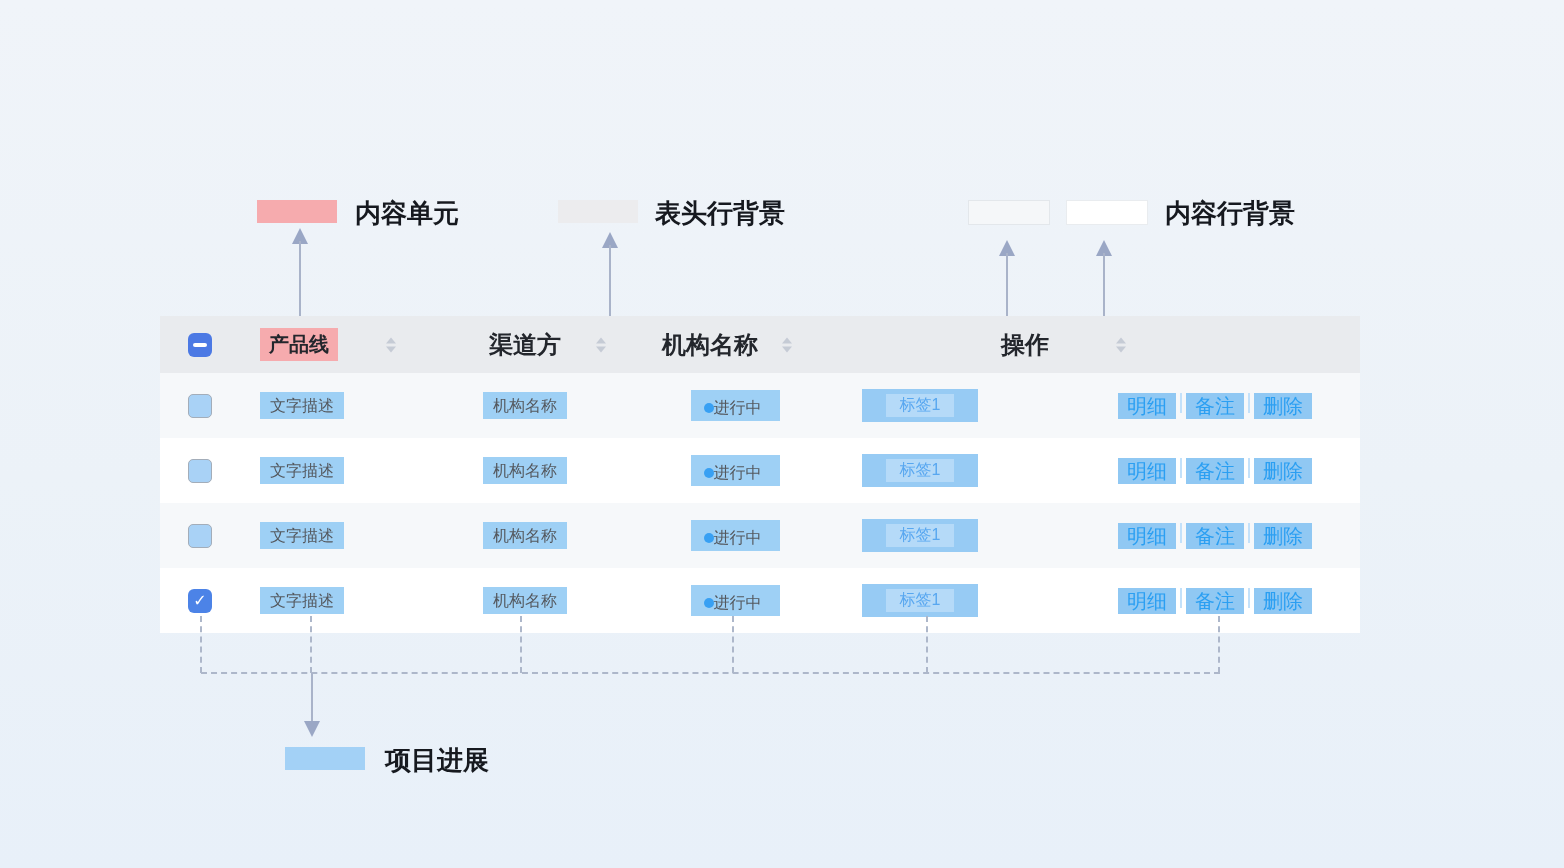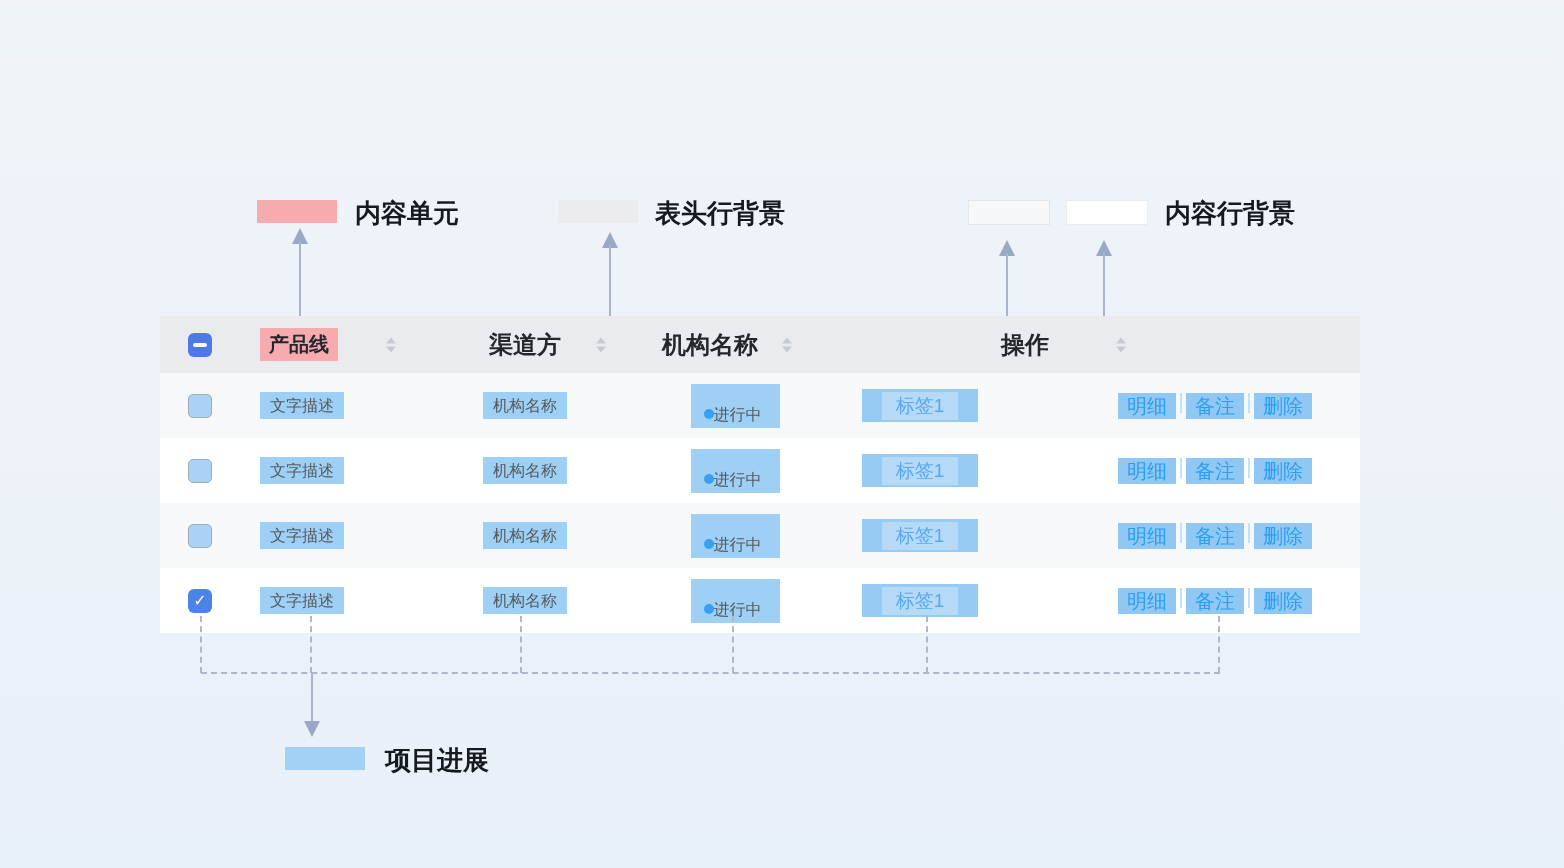--- a/index.html
+++ b/index.html
@@ -56,24 +56,24 @@
   .cb{width:24px;height:24px;border-radius:5px;box-sizing:border-box;cursor:pointer;}
   .cb-ind{background:#4c79e4;border-radius:6px;position:relative;}
   .cb-ind::after{content:"";position:absolute;left:5px;top:10px;width:14px;height:4px;background:#fff;border-radius:2px;}
   .cb-soft{background:#a9d2f6;border:1px solid #a3adb9;}
   .cb-check{background:#4c83e7;border-radius:6px;display:flex;align-items:center;justify-content:center;
     color:#fff;font-size:16px;font-weight:700;}
 
   .hl{display:inline-block;background:#9ed0f5;color:#54585e;font-size:16px;
     line-height:27px;padding:0 10px;white-space:nowrap;}
   .hl-desc{margin-left:20px;}
-  .hl-status{display:inline-flex;align-items:center;padding:17px 18px 0 13px;}
+  .hl-status{display:inline-flex;align-items:center;padding:4px 18px 0 13px;}
   .dot{width:10px;height:10px;border-radius:50%;background:#38a0f3;flex:0 0 auto;}
   .tag-outer{display:flex;align-items:center;justify-content:center;width:116px;height:33px;background:#97cbf4;}
-  .tag-inner{background:#b5daf8;border-radius:0;padding:1px 14px;font-size:19px;color:#58a7f0;white-space:nowrap;}
+  .tag-inner{background:#b5daf8;border-radius:0;padding:1px 14px;font-size:16px;color:#58a7f0;white-space:nowrap;}
   .link{background:#90c8f3;color:#2b9ff2;font-size:20px;line-height:26px;padding:0 9px;
     cursor:pointer;text-decoration:none;white-space:nowrap;}
   .sep{width:2px;height:20px;background:#c3e1fa;margin:0 4px;}
 </style>
 </head>
 <body>
 
 <div class="canvas">
 
 

